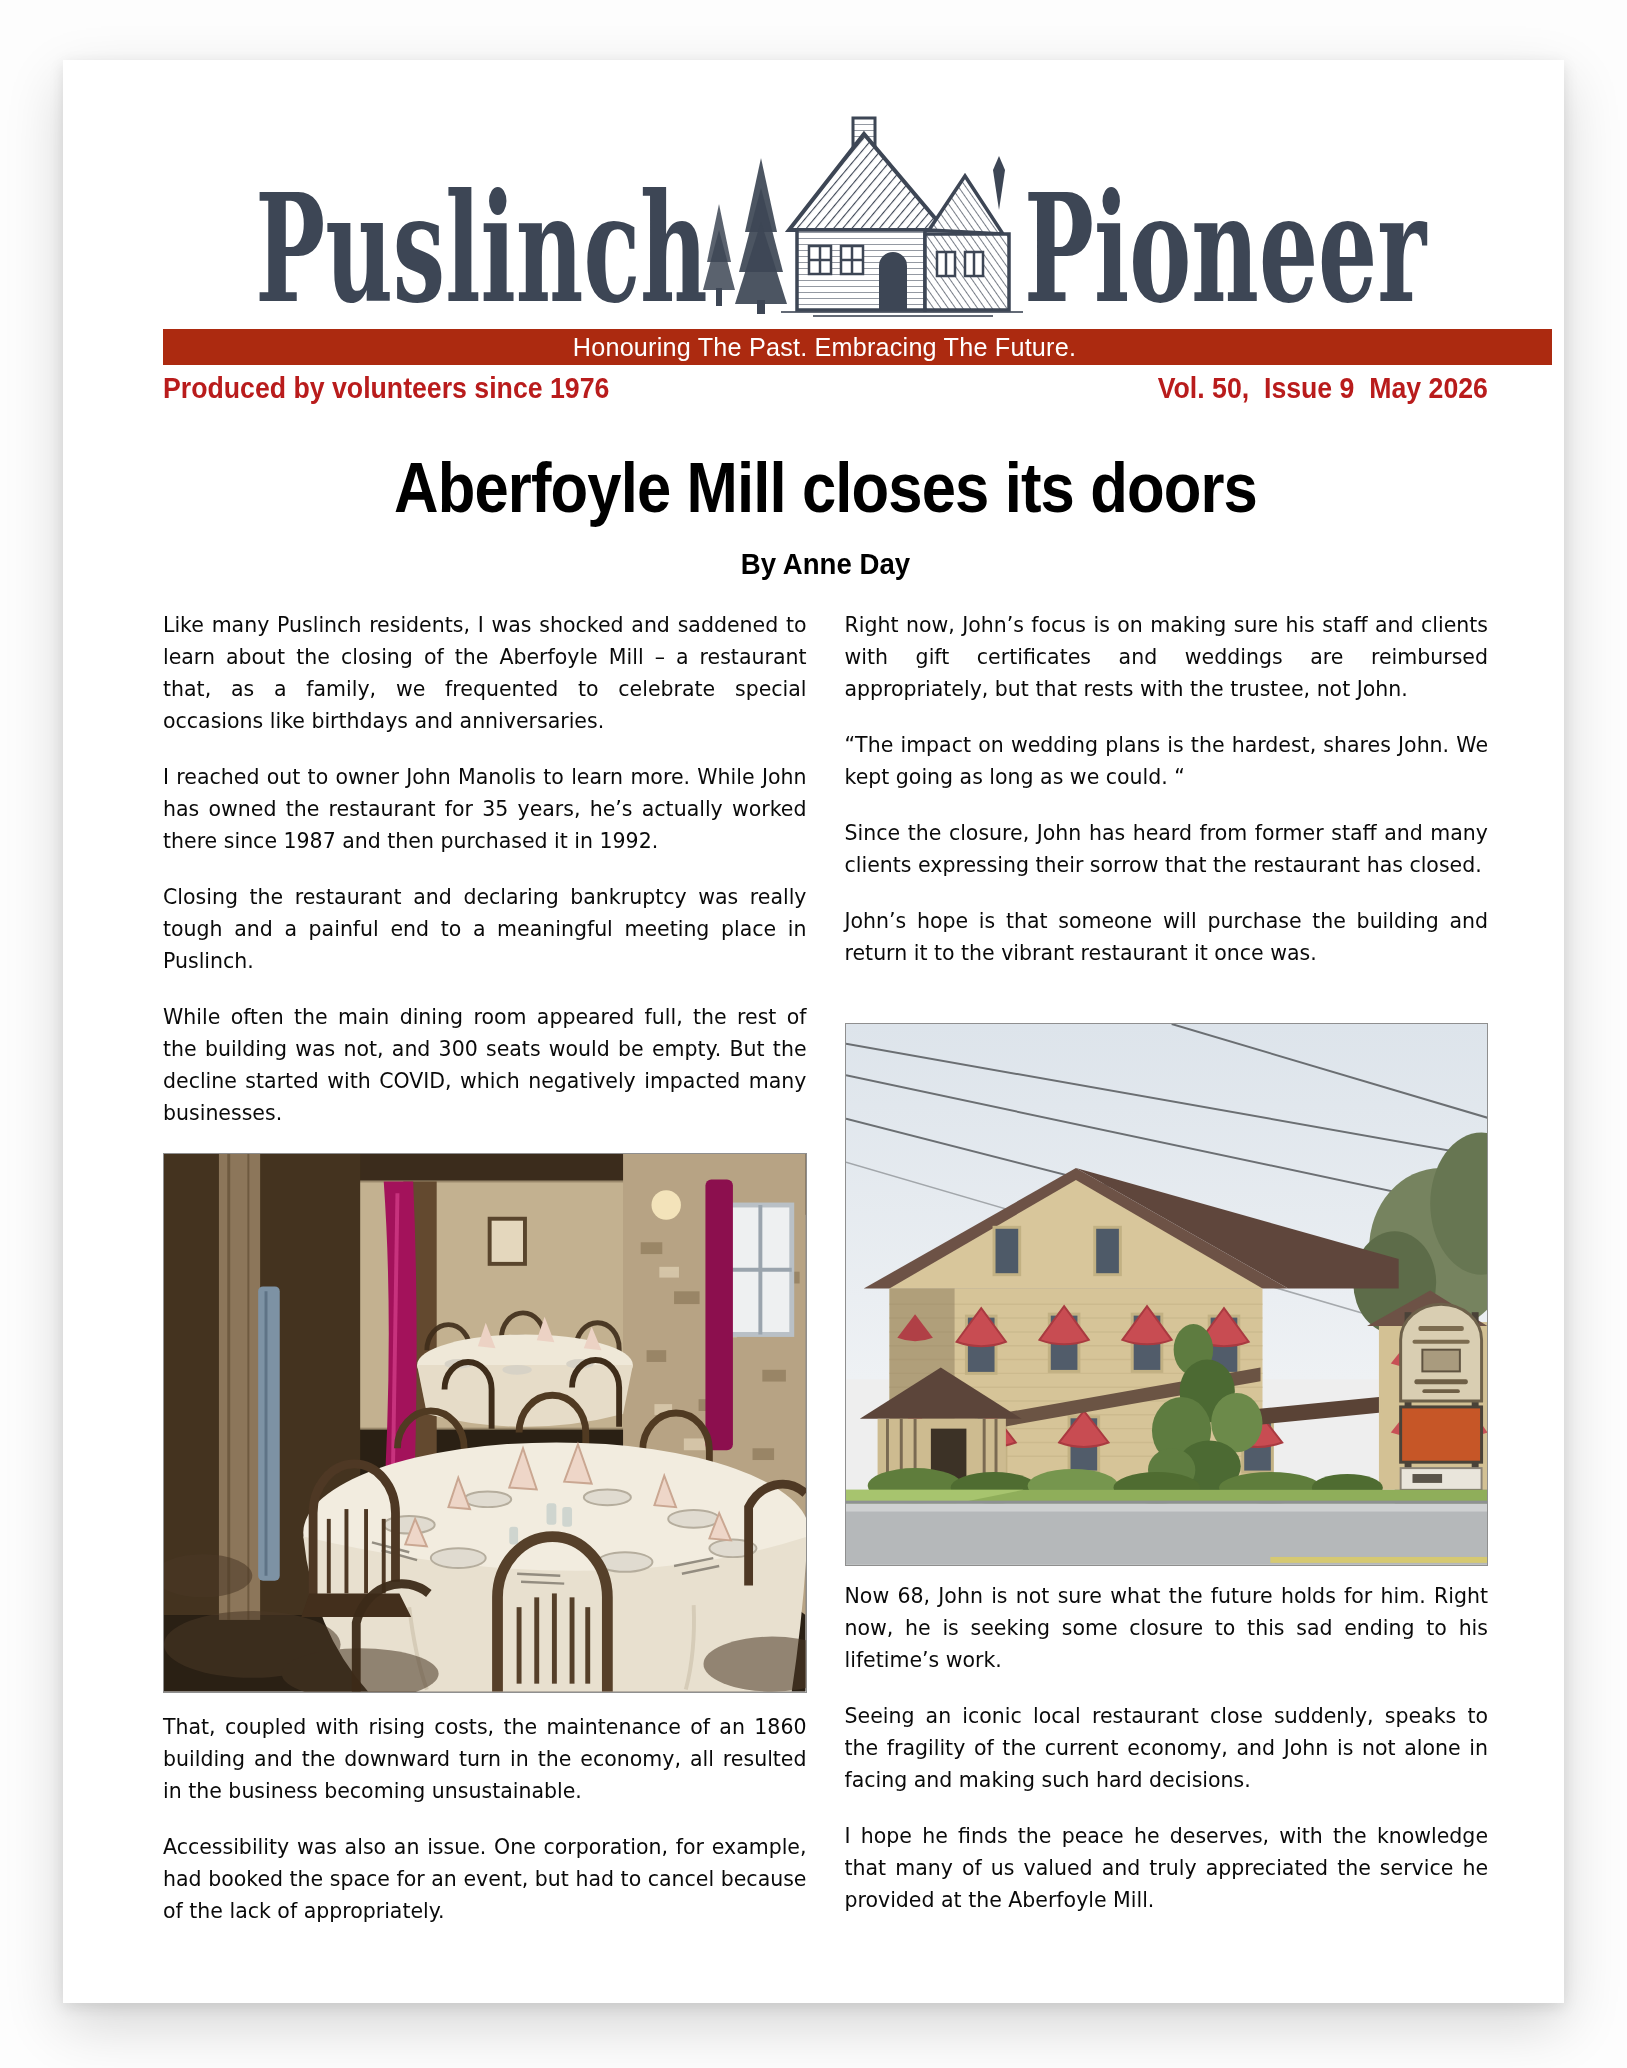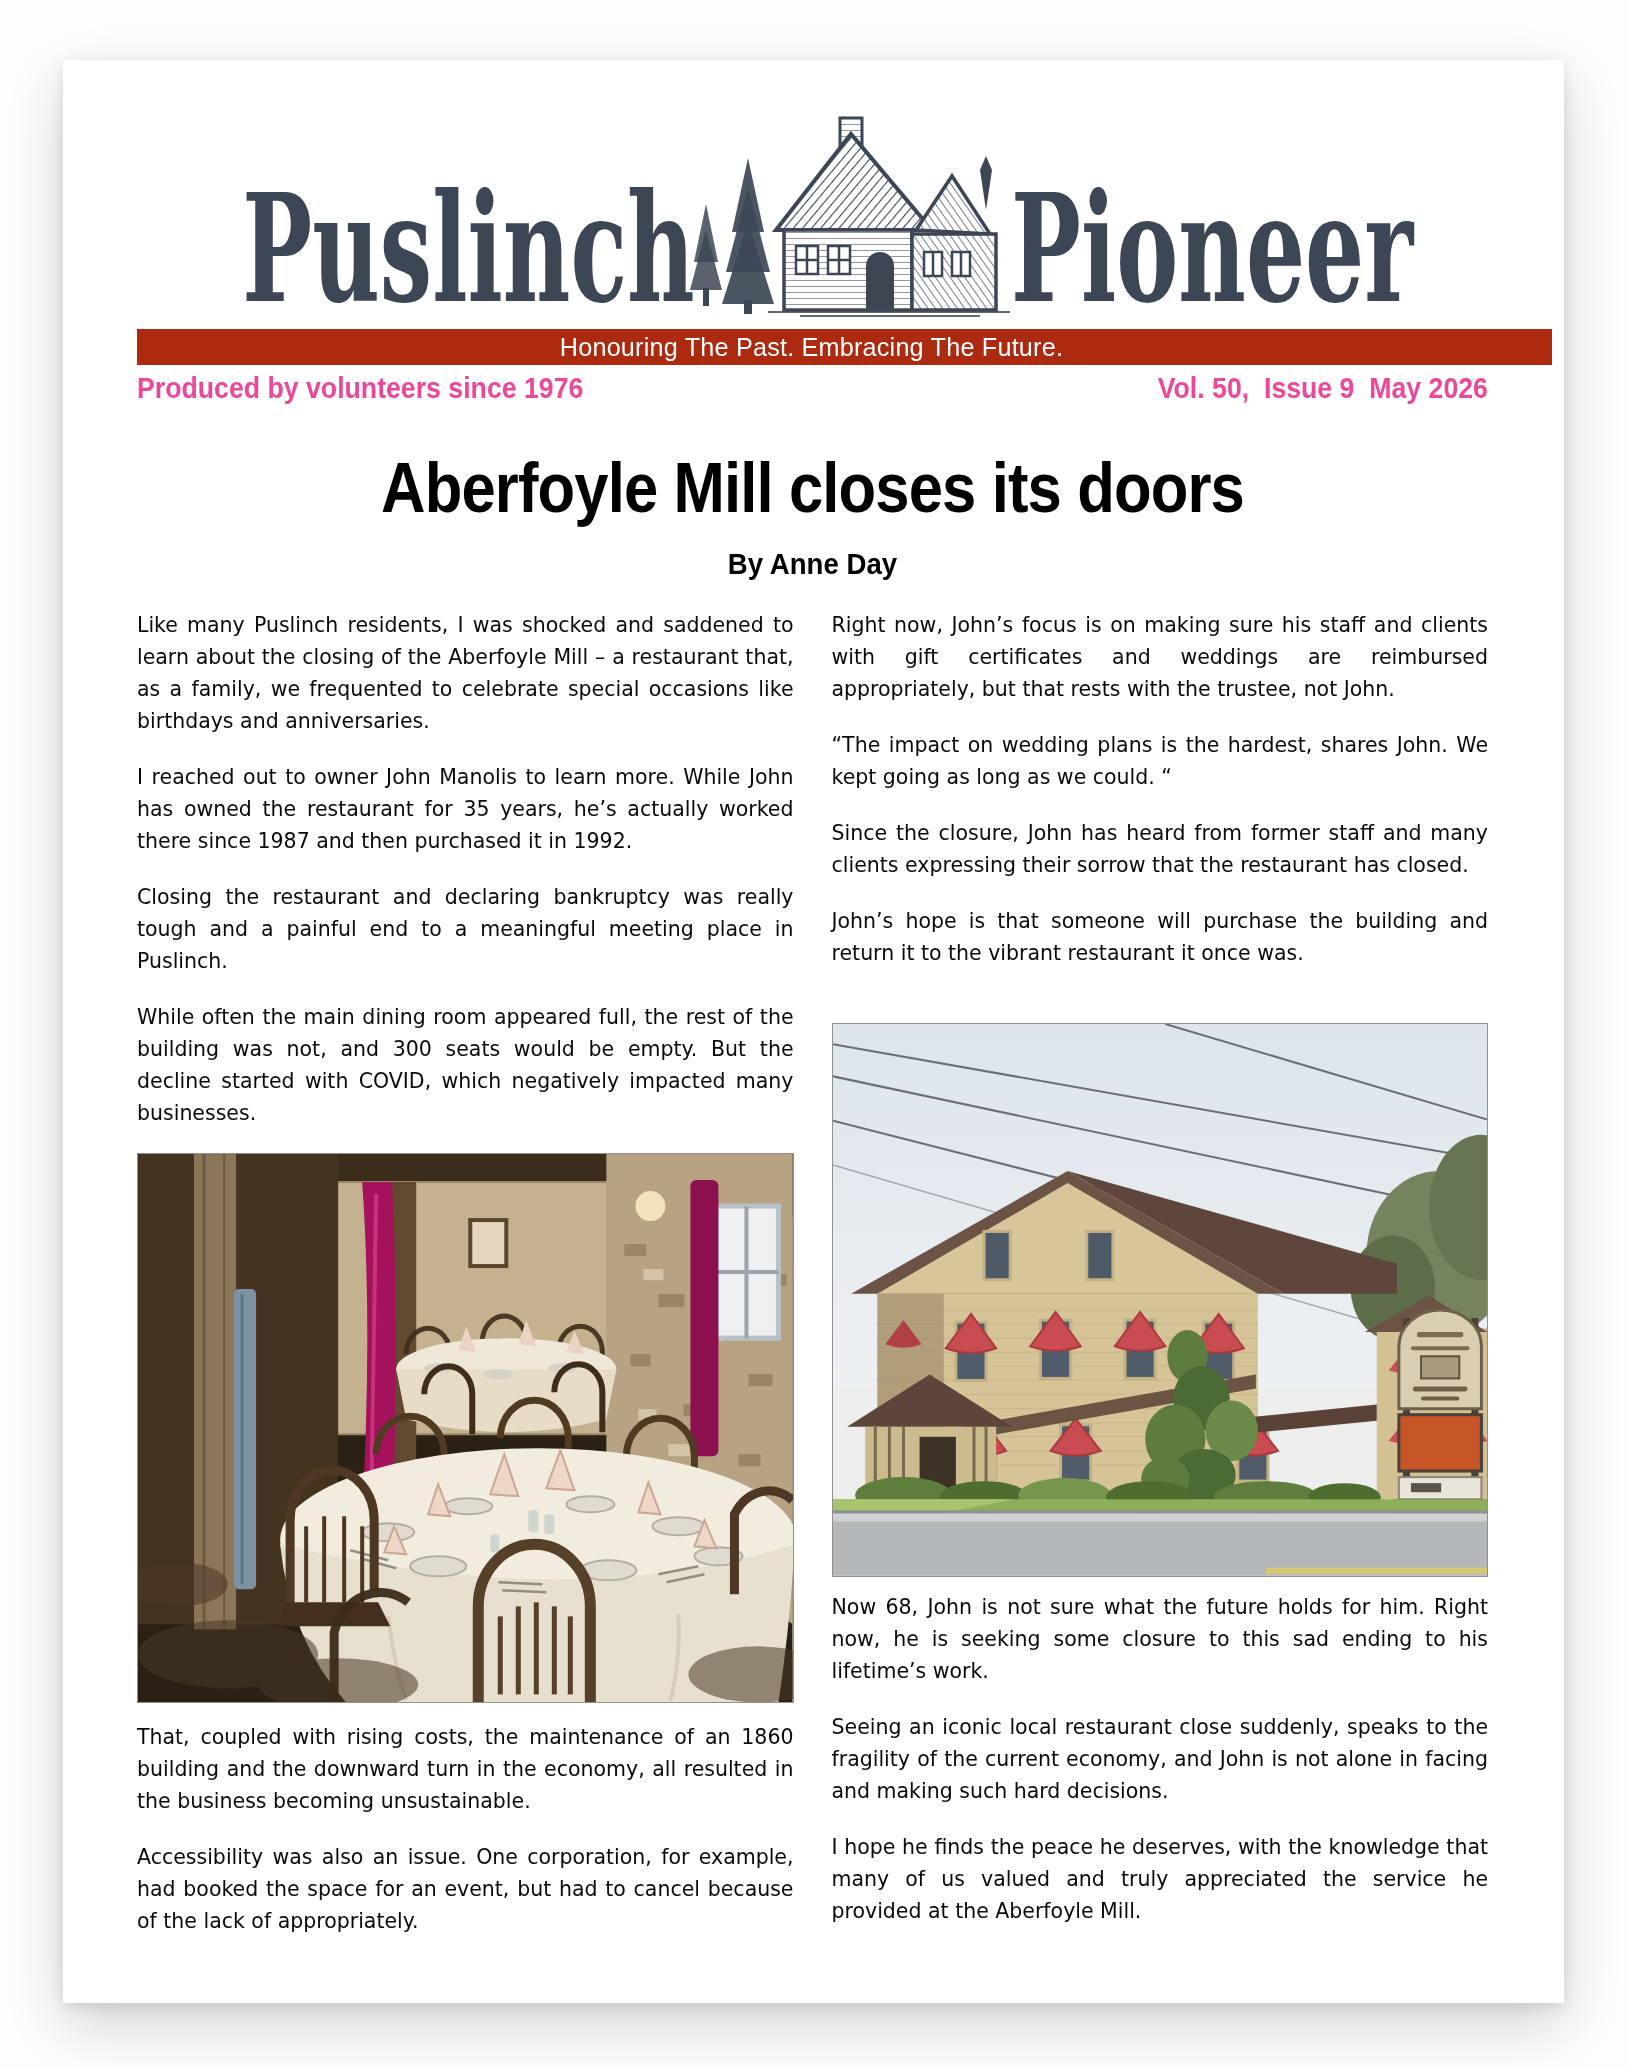--- a/index.html
+++ b/index.html
@@ -1,32 +1,32 @@
 <!DOCTYPE html>
 <html><head>
 <meta charset="utf-8">
 <style>
   html,body{margin:0;padding:0;background:#fdfdfd;}
   body{width:1627px;height:2068px;position:relative;font-family:"DejaVu Sans",sans-serif;}
   .page{
     position:absolute;left:63px;top:60px;width:1501px;height:1943px;background:#ffffff;
     box-shadow:0 22px 55px rgba(0,0,0,.16),0 4px 14px rgba(0,0,0,.10);
-    padding:0 76px 0 74px;box-sizing:border-box;overflow:hidden;
+    padding:0 76px 0 100px;box-sizing:border-box;overflow:hidden;
   }
   
   .masthead{display:flex;justify-content:center;align-items:flex-end;height:205px;margin-top:52px;white-space:nowrap;}
   .mast-title{font-family:"DejaVu Serif",serif;font-weight:bold;font-size:150px;line-height:.92;color:#3d4655;display:inline-block;}
   .mast-title.left{transform:scaleX(.62);transform-origin:100% 100%;}
   .mast-title.right{transform:scaleX(.62);transform-origin:0% 100%;}
   .mast-house{width:345px;height:205px;margin:0 -14px;flex:none;}
   
   .banner{height:36px;background:#ac2a10;margin-top:12px;margin-right:-64px;display:flex;align-items:center;justify-content:center;}
   .tagline{color:#ffffff;font-family:"Liberation Sans",sans-serif;font-size:26px;letter-spacing:.2px;transform:scaleX(.97) translateX(-34px);}
   
-  .info-row{display:flex;justify-content:space-between;align-items:baseline;margin-top:7px;font-family:"Liberation Sans",sans-serif;font-weight:bold;font-size:29px;color:#ec4899;}
+  .info-row{display:flex;justify-content:space-between;align-items:baseline;margin-top:7px;font-family:"Liberation Sans",sans-serif;font-weight:bold;font-size:29px;color:#b91c1c;}
   .info-left{transform:scaleX(.92);transform-origin:0 50%;white-space:pre;}
   .info-right{transform:scaleX(.92);transform-origin:100% 50%;white-space:pre;}
   
   .headline{margin-top:46px;text-align:center;font-family:"Liberation Sans",sans-serif;font-weight:bold;font-size:70px;line-height:74px;color:#000;transform:scaleX(.88);transform-origin:50% 50%;letter-spacing:-1px;white-space:nowrap;}
   .byline{margin-top:22px;text-align:center;font-family:"Liberation Sans",sans-serif;font-weight:bold;font-size:30px;line-height:34px;color:#000;transform:scaleX(.92);}
   
   .columns{display:flex;gap:38px;margin-top:28px;}
   .col{flex:1 1 0;min-width:0;font-size:20.5px;line-height:32px;color:#0a0a0a;text-align:justify;}
   .col p{margin:0 0 24px 0;}
   .col p:last-child{margin-bottom:0;}

